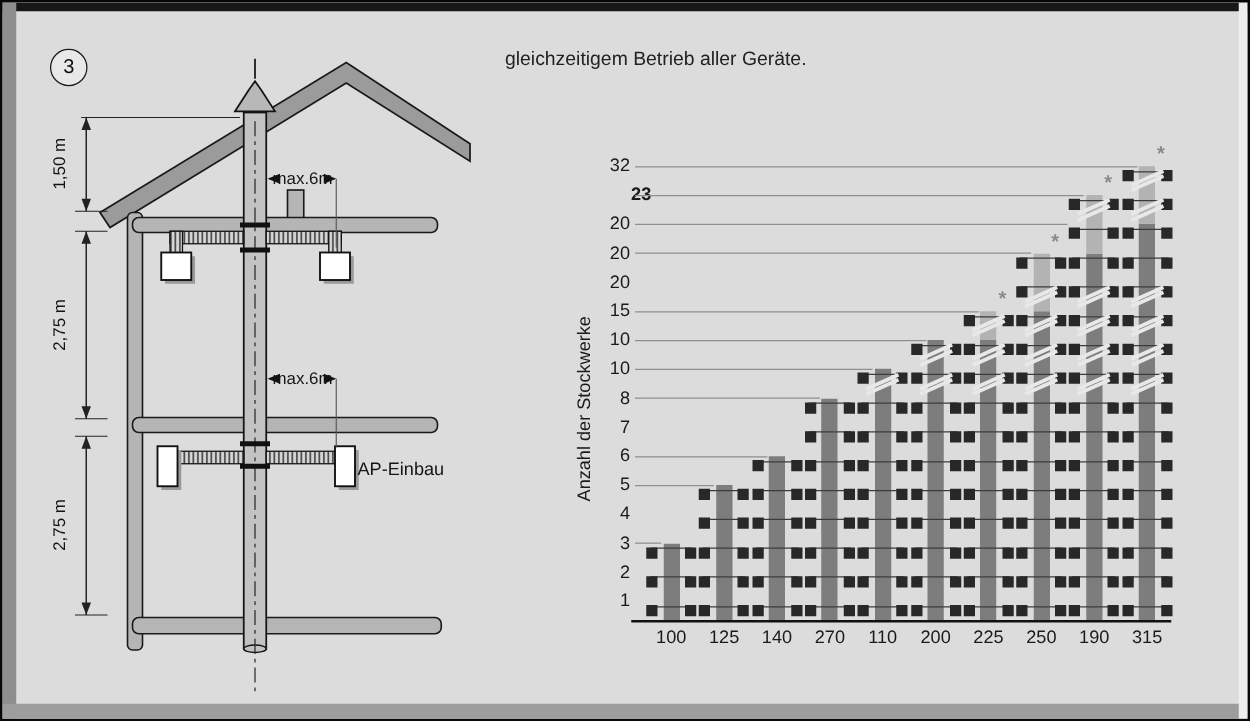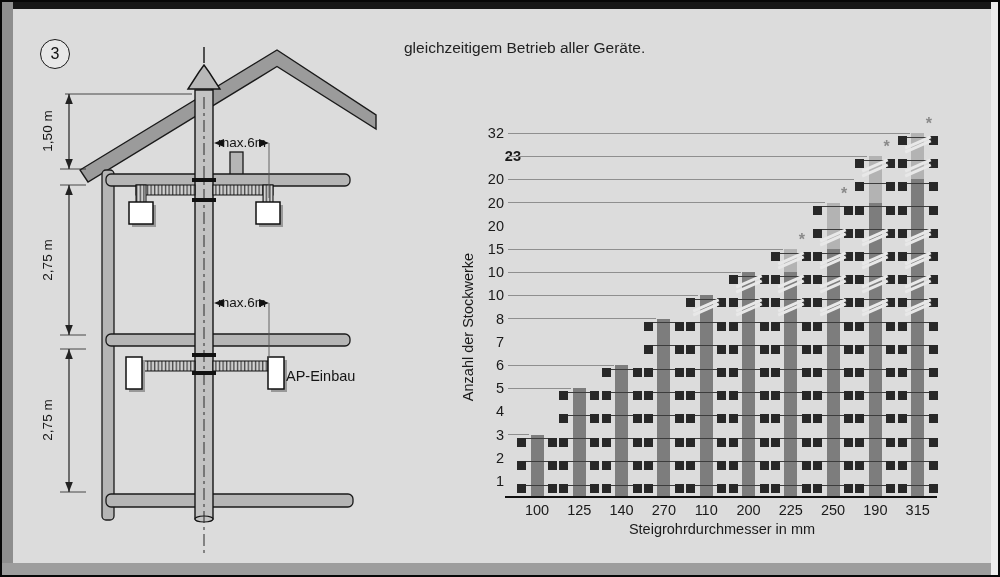--- a/index.html
+++ b/index.html
@@ -144,21 +144,20 @@
 
   <div class="vlabel" style="left:6px;top:121px;">1,50 m</div>
   <div class="vlabel" style="left:6px;top:250px;">2,75 m</div>
   <div class="vlabel" style="left:6px;top:410px;">2,75 m</div>
   <div class="hlabel" style="left:216px;top:133px;width:46px;text-align:center;">max.6m</div>
   <div class="hlabel" style="left:216px;top:293px;width:46px;text-align:center;">max.6m</div>
   <div class="hlabel" style="left:284px;top:366px;font-size:14.5px;">AP-Einbau</div>
 
   <div id="chart">
     <div class="yaxis-title">Anzahl der Stockwerke</div>
-    <div class="xaxis-title">Steigrohrdurchmesser in mm</div>
     <div id="plot">
         <div class="ticklab ylab" style="left: 0px; top: 359px;">1</div>
         <div class="ticklab ylab" style="left: 0px; top: 335.8px;">2</div>
         <div class="ticklab ylab" style="left: 0px; top: 312.6px;">3</div>
         <div class="ticklab ylab" style="left: 0px; top: 289.4px;">4</div>
         <div class="ticklab ylab" style="left: 0px; top: 266.2px;">5</div>
         <div class="ticklab ylab" style="left: 0px; top: 243px;">6</div>
         <div class="ticklab ylab" style="left: 0px; top: 219.8px;">7</div>
         <div class="ticklab ylab" style="left: 0px; top: 196.6px;">8</div>
         <div class="ticklab ylab" style="left: 0px; top: 173.4px;">10</div>

